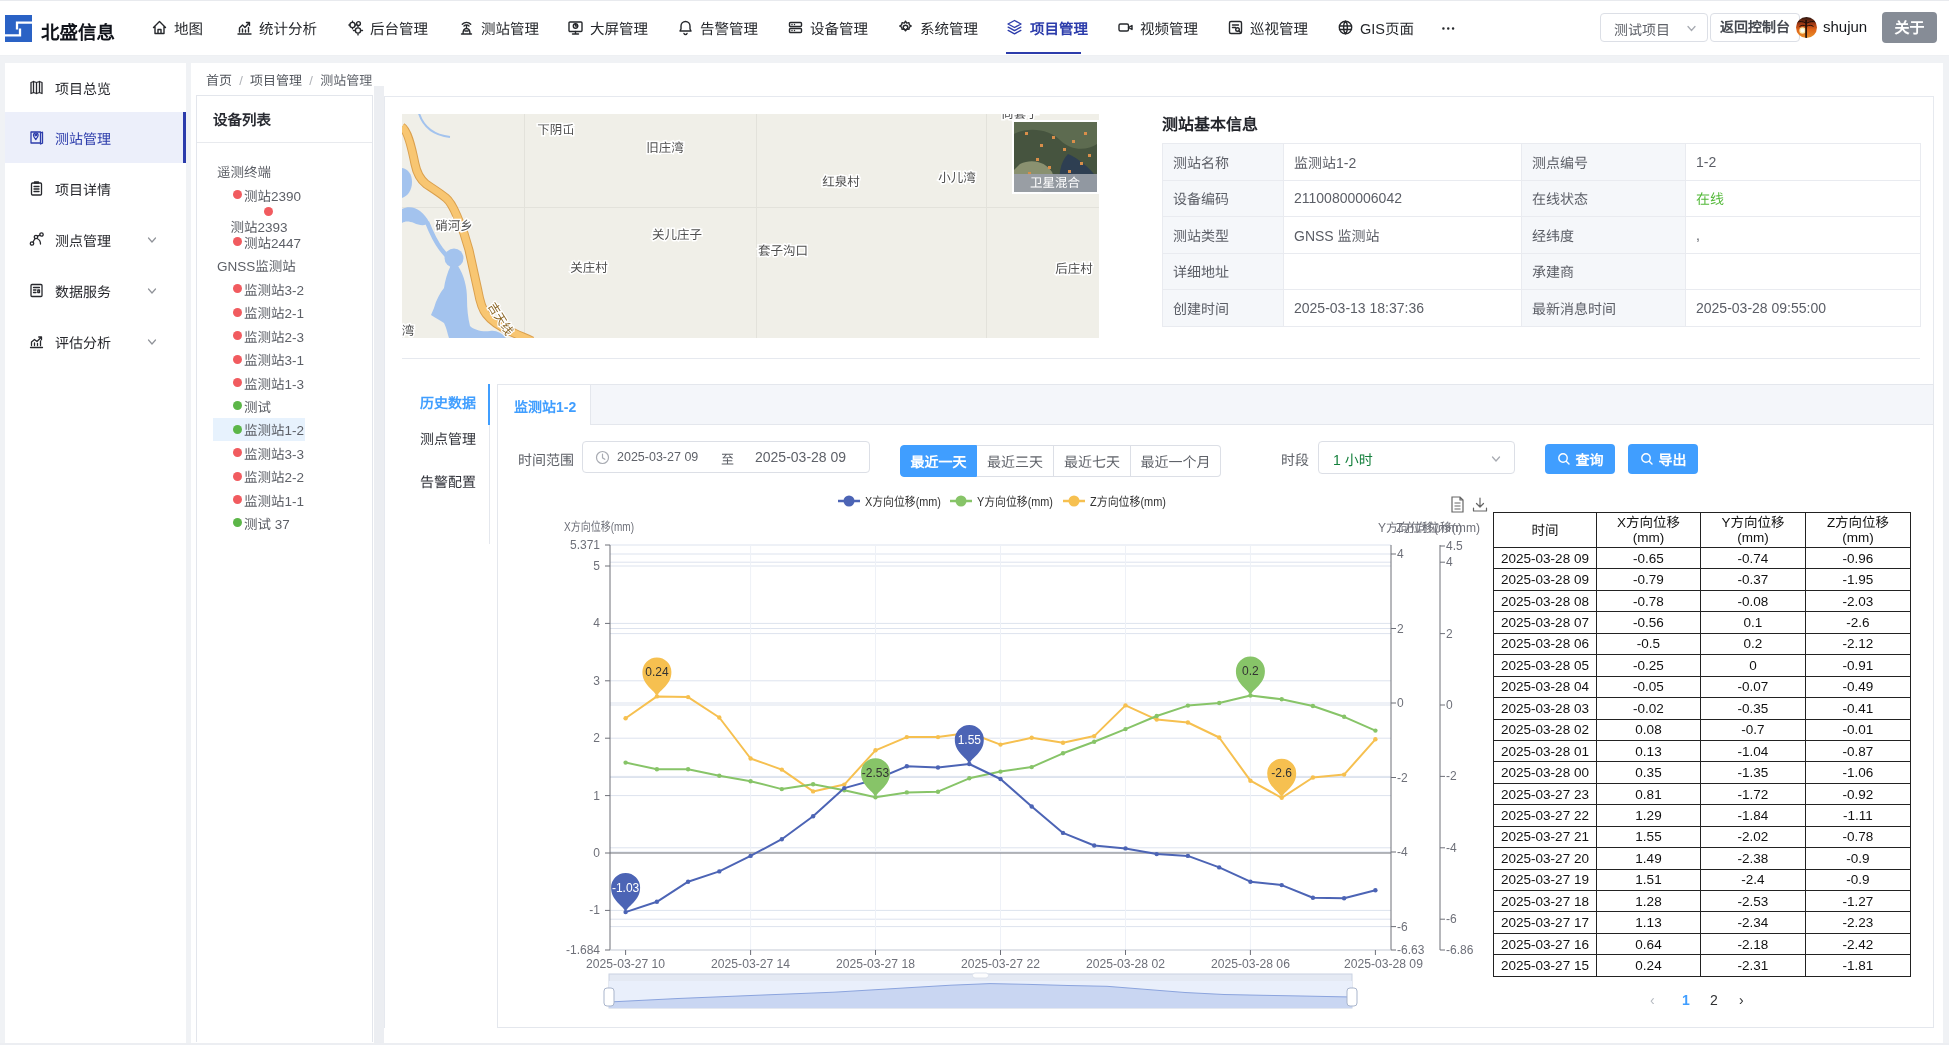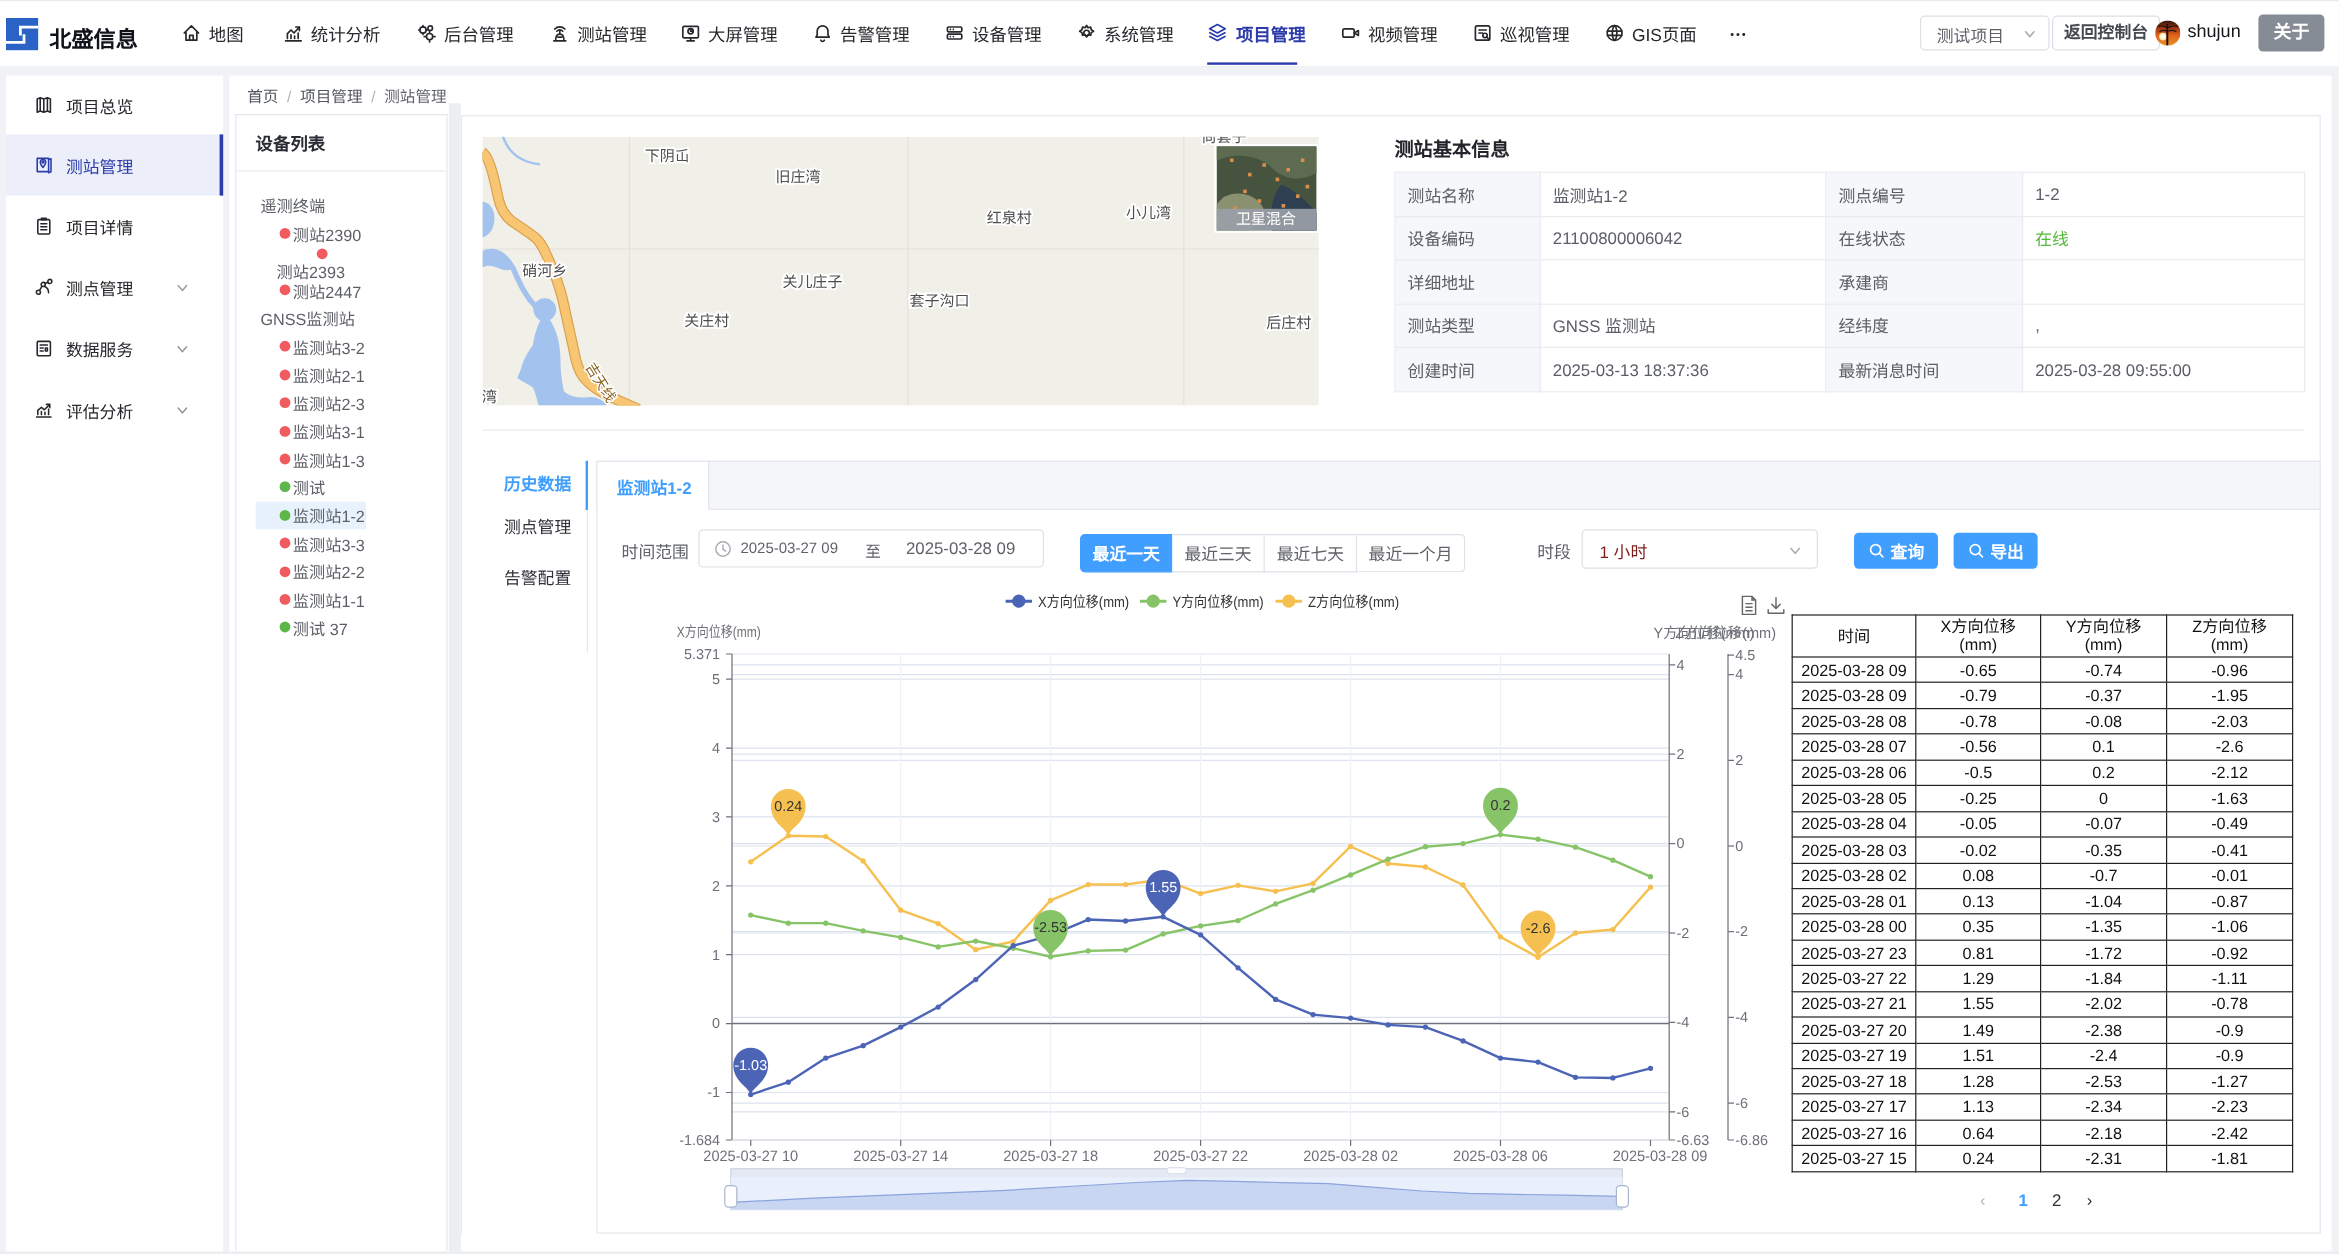--- a/index.html
+++ b/index.html
@@ -355,30 +355,30 @@
         <td class="lbl">测点编号</td>
         <td style="">1-2</td>
       </tr>
 <tr>
         <td class="lbl">设备编码</td>
         <td>21100800006042</td>
         <td class="lbl">在线状态</td>
         <td style="color:#55b93b;">在线</td>
       </tr>
 <tr>
+        <td class="lbl">测站类型</td>
+        <td>GNSS 监测站</td>
+        <td class="lbl">经纬度</td>
+        <td style="">,</td>
+      </tr>
+<tr>
         <td class="lbl">详细地址</td>
         <td></td>
         <td class="lbl">承建商</td>
         <td style=""></td>
-      </tr>
-<tr>
-        <td class="lbl">测站类型</td>
-        <td>GNSS 监测站</td>
-        <td class="lbl">经纬度</td>
-        <td style="">,</td>
       </tr>
 <tr>
         <td class="lbl">创建时间</td>
         <td>2025-03-13 18:37:36</td>
         <td class="lbl">最新消息时间</td>
         <td style="">2025-03-28 09:55:00</td>
       </tr>
 </tbody>
   </table>
 <div class="abs" style="left:402px;top:358px;width:1518px;height:1px;background:#e6e9ef;"></div>
@@ -400,21 +400,21 @@
     <span style="position:absolute;left:34px;top:8px;font-size:12.5px;color:#5f6269;">2025-03-27 09</span>
     <span style="position:absolute;left:138px;top:7px;font-size:13px;color:#5f6269;">至</span>
     <span style="position:absolute;left:172px;top:7px;font-size:14px;color:#5f6269;">2025-03-28 09</span>
   </div>
 <div class="qbtn" style="left:900px;width:77px;background:#409eff;border-color:#409eff;color:#fff;font-weight:bold;border-radius:4px 0 0 4px;">最近一天</div>
 <div class="qbtn" style="left:977px;width:77px;border-left:none;">最近三天</div>
 <div class="qbtn" style="left:1054px;width:77px;border-left:none;">最近七天</div>
 <div class="qbtn" style="left:1131px;width:90px;border-left:none;border-radius:0 4px 4px 0;">最近一个月</div>
 <div class="abs" style="left:1281px;top:449px;font-size:14px;color:#5f6269;">时段</div>
 <div class="abs" style="left:1318px;top:441px;width:197px;height:33px;border:1px solid #dcdfe6;border-radius:4px;background:#fff;">
-    <span style="position:absolute;left:14px;top:7px;font-size:14px;color:#7f1d1d;">1 小时</span>
+    <span style="position:absolute;left:14px;top:7px;font-size:14px;color:#15803d;">1 小时</span>
     <svg style="position:absolute;right:12px;top:11px;" width="12" height="12" viewBox="0 0 12 12">
       <path d="M2.5 4 L6 8 L9.5 4" stroke="#a8abb2" stroke-width="1.3" fill="none" stroke-linecap="round"></path>
     </svg>
   </div>
 <div class="btn blue-btn" style="left:1545px;top:444px;width:70px;height:30px;"><svg style="margin-right:5px;" width="14" height="14" viewBox="0 0 14 14">
       <circle cx="6" cy="6" r="4.2" stroke="#fff" stroke-width="1.4" fill="none"></circle>
       <path d="M9.2 9.2 L12 12" stroke="#fff" stroke-width="1.4" stroke-linecap="round"></path>
     </svg>查询</div>
 <div class="btn blue-btn" style="left:1628px;top:444px;width:70px;height:30px;"><svg style="margin-right:5px;" width="14" height="14" viewBox="0 0 14 14">
       <circle cx="6" cy="6" r="4.2" stroke="#fff" stroke-width="1.4" fill="none"></circle>
@@ -681,21 +681,21 @@
 <tr>
         <td>2025-03-28 06</td>
         <td>-0.5</td>
         <td>0.2</td>
         <td>-2.12</td>
       </tr>
 <tr>
         <td>2025-03-28 05</td>
         <td>-0.25</td>
         <td>0</td>
-        <td>-1.63</td>
+        <td>-0.91</td>
       </tr>
 <tr>
         <td>2025-03-28 04</td>
         <td>-0.05</td>
         <td>-0.07</td>
         <td>-0.49</td>
       </tr>
 <tr>
         <td>2025-03-28 03</td>
         <td>-0.02</td>

